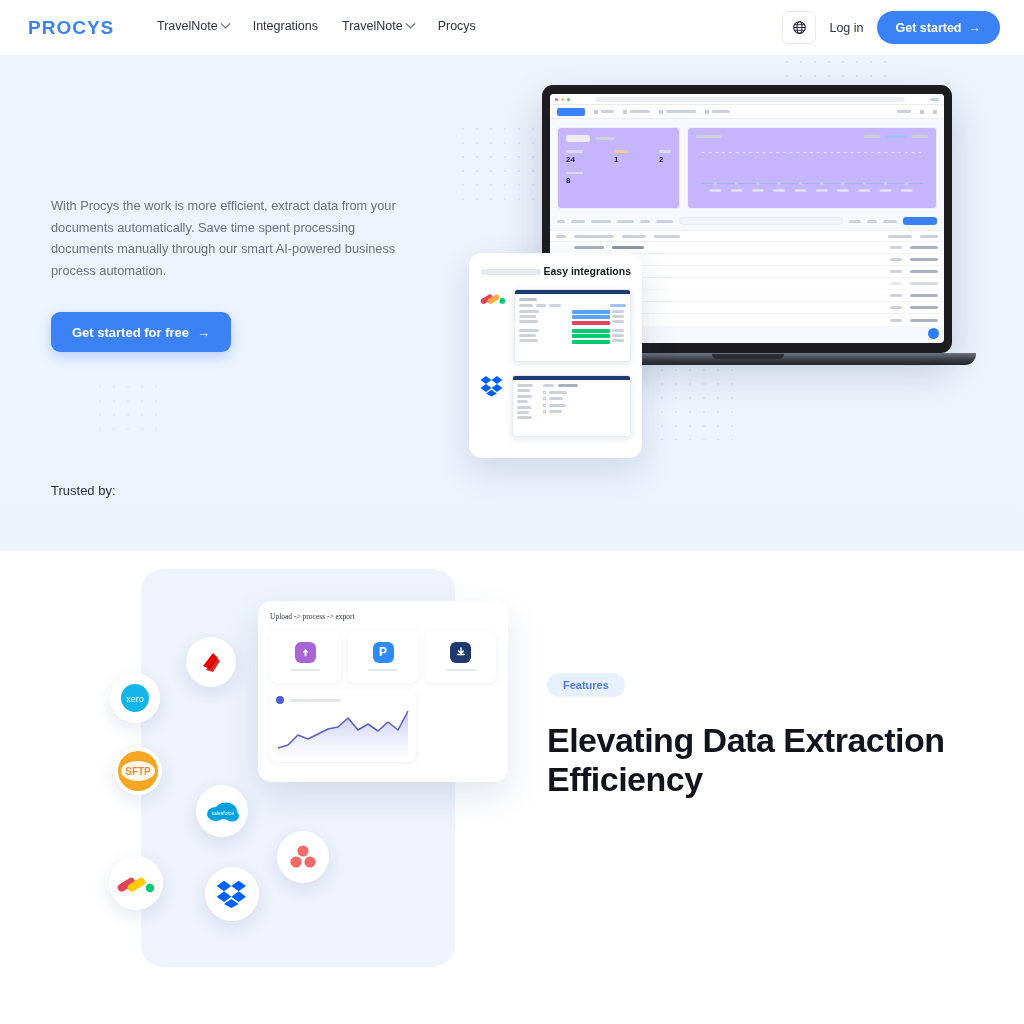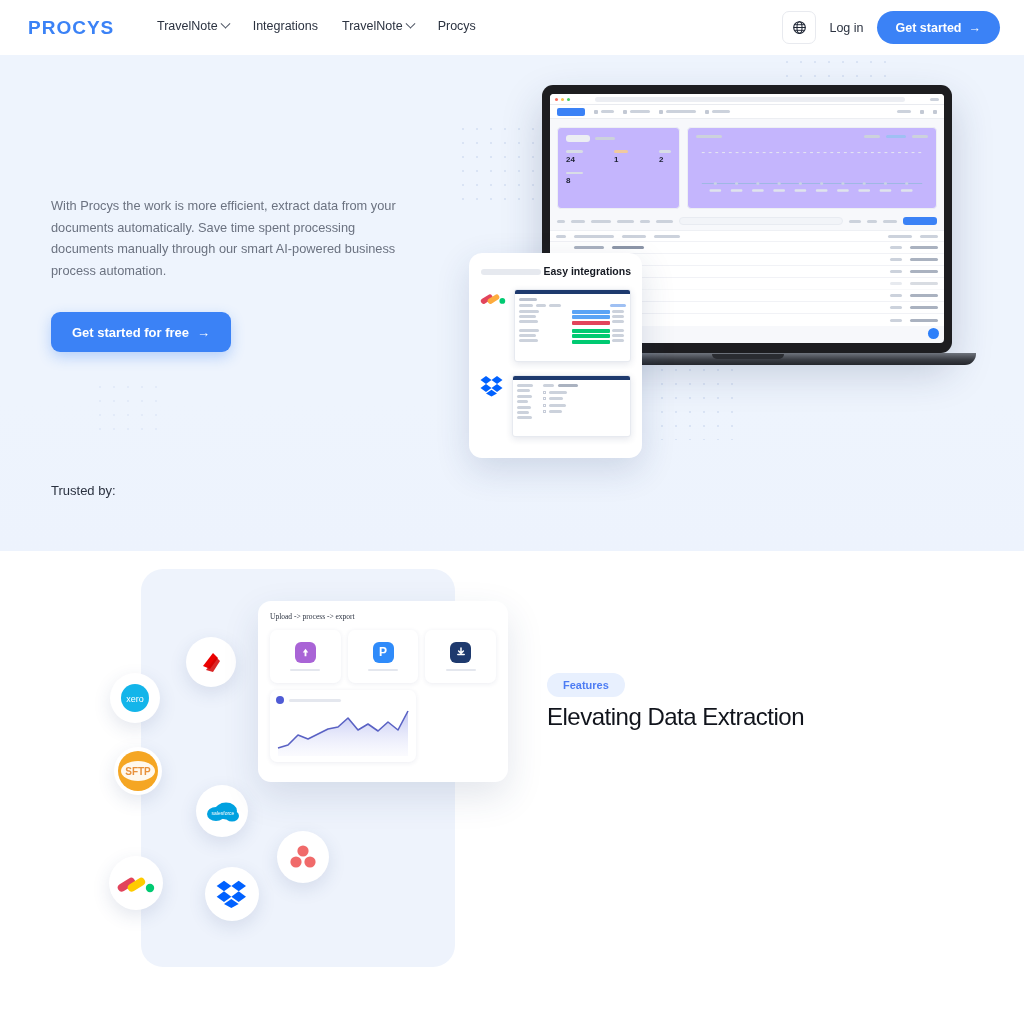--- a/index.html
+++ b/index.html
@@ -102,21 +102,21 @@
   .lowrow{display:flex;gap:7px;margin-top:7px;}
   .chartbox{width:146px;height:72px;background:#fff;border-radius:7px;
             box-shadow:0 1px 5px rgba(40,60,110,.09);padding:6px;}
   .gauge{flex:1;background:#fff;border-radius:7px;box-shadow:0 1px 5px rgba(40,60,110,.09);
          padding:6px;display:flex;flex-direction:column;align-items:center;}
   .bubble{position:absolute;border-radius:50%;background:#fff;display:flex;align-items:center;
           justify-content:center;box-shadow:0 6px 18px rgba(50,70,120,.13);}
   .feat-right{position:absolute;left:547px;top:122px;width:400px;}
   .badge{display:inline-block;background:#e8f0fe;color:#4d7cf3;font-size:11px;font-weight:700;
          border-radius:13px;padding:6px 16px;}
-  h2.feat-title{font-size:24px;line-height:39px;font-weight:400;color:#11141c;
+  h2.feat-title{margin-top:24px;font-size:34px;line-height:39px;font-weight:700;color:#11141c;
                 letter-spacing:-0.5px;}
   .feat-sub{margin-top:20px;font-size:13px;line-height:21.5px;color:#3f4756;width:385px;}
 </style>
 </head>
 <body>
 
 <div class="page">
 
   <div class="navbar">
     <div class="logo">PROCYS</div>
@@ -581,17 +581,18 @@
           </svg>
         </div>
 
       </div>
     </div>
 
     <div class="feat-right">
       <span class="badge">Features</span>
       <h2 class="feat-title">
         <span>Elevating Data Extraction</span><br>
+        <span>Efficiency</span>
       </h2>
     </div>
 
   </div>
 </div>
 
 </body></html>

